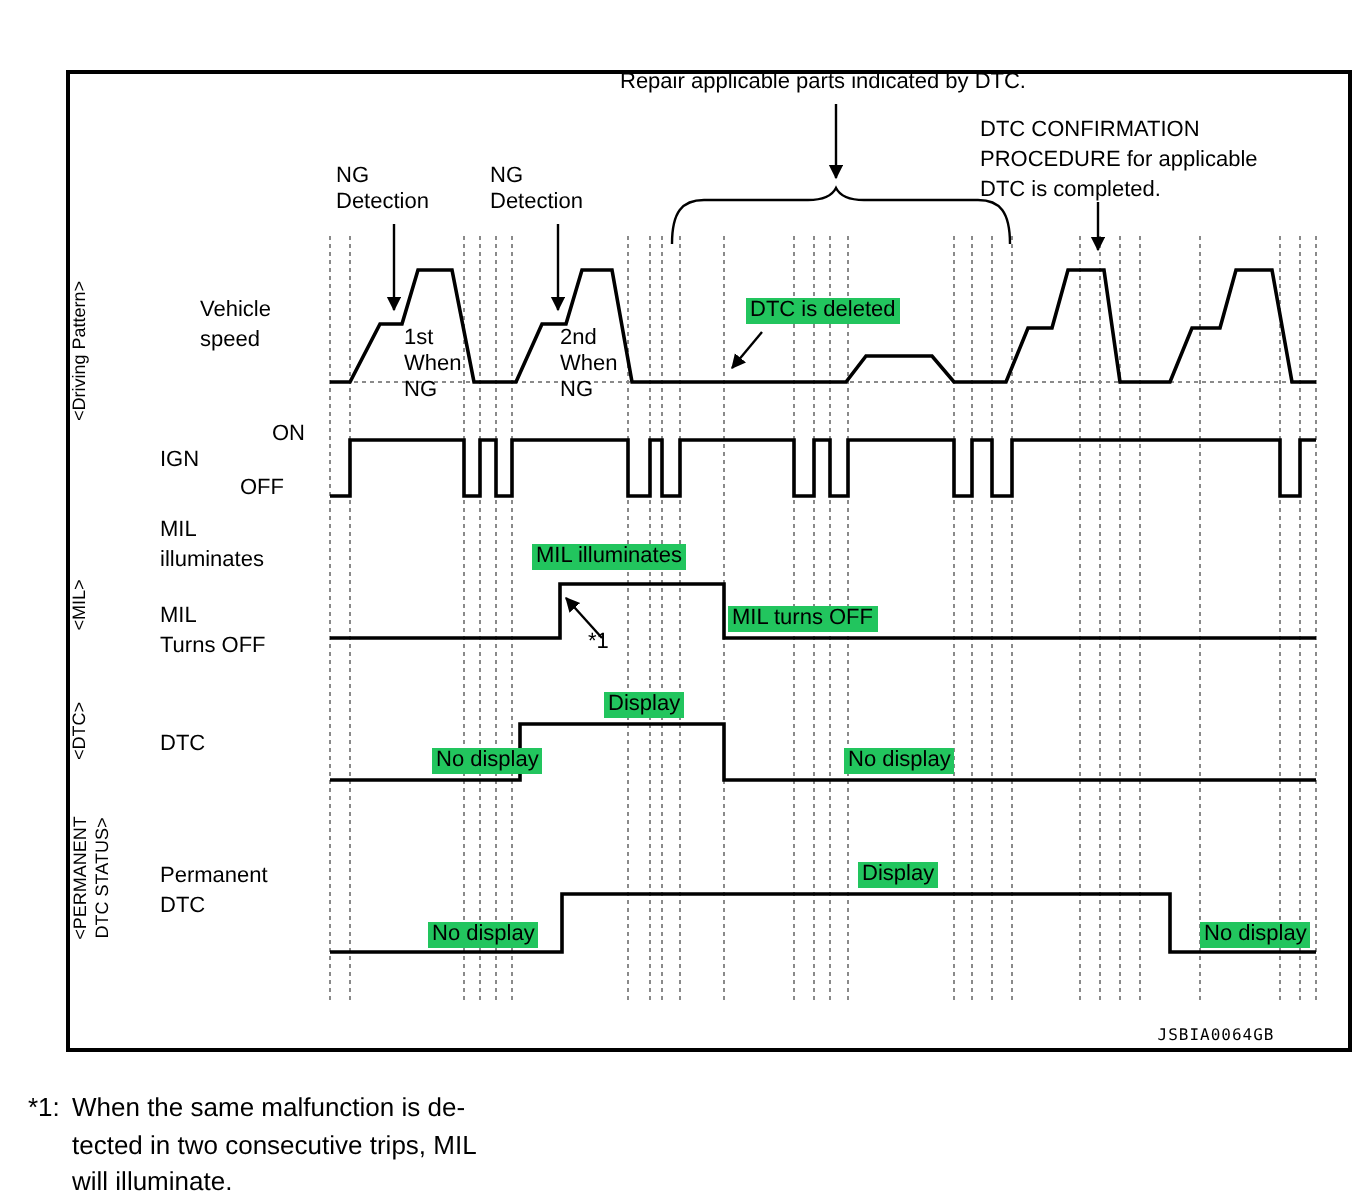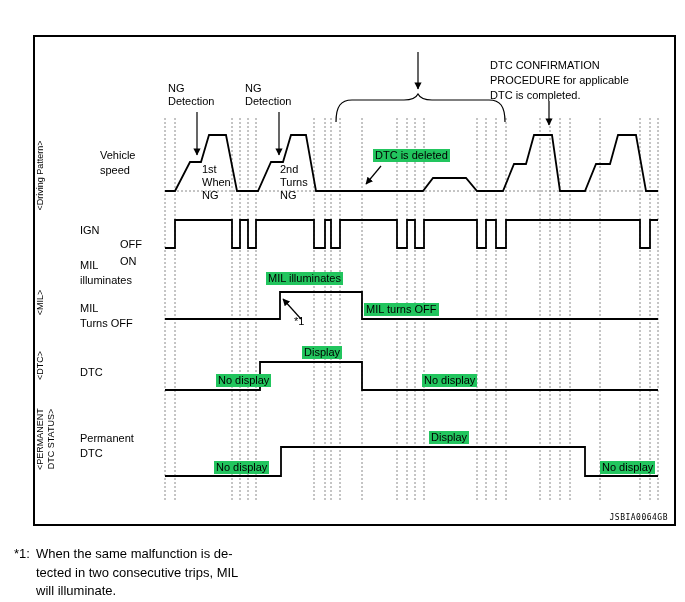--- a/index.html
+++ b/index.html
@@ -6,21 +6,21 @@
   .page{position:relative;width:685px;height:602px;background:#ffffff;overflow:hidden;
         font-family:"Liberation Sans",sans-serif;color:#000;}
   .frame{position:absolute;left:33px;top:35px;width:643px;height:491px;
          border:2px solid #000;box-sizing:border-box;background:#fff;}
   svg.layer{position:absolute;left:0;top:0;}
   .lbl{position:absolute;font-size:11px;line-height:13px;white-space:pre-line;}
   .lh15{line-height:15px;}
   .bg{background:#22c55e;padding:0 2px;}
   .rot{position:absolute;width:130px;text-align:center;font-size:9px;line-height:11px;
        white-space:pre-line;transform:rotate(-90deg);}
-  .code{position:absolute;left:548px;top:513px;width:120px;text-align:right;
+  .code{position:absolute;left:548px;top:513px;width:120px;text-align:center;
         font-size:8px;font-family:"DejaVu Sans Mono",monospace;letter-spacing:0.5px;}
   .footnote-marker{position:absolute;left:14px;top:545px;font-size:13px;line-height:18.5px;}
   .footnote-text{position:absolute;left:36px;top:545px;font-size:13px;line-height:18.5px;
                  white-space:pre-line;}
 </style>
 </head>
 <body>
 
 <div class="page">
 
@@ -91,41 +91,42 @@
   </svg>
 
   <div class="rot" style="left:-25px;top:170px;">&lt;Driving Pattern&gt;</div>
   <div class="rot" style="left:-25px;top:297px;">&lt;MIL&gt;</div>
   <div class="rot" style="left:-25px;top:360px;">&lt;DTC&gt;</div>
   <div class="rot" style="left:-19px;top:428px;">&lt;PERMANENT
 DTC STATUS&gt;</div>
 
   <div class="lbl lh15" style="left:80px;top:148px;margin-left:20px;">Vehicle
 speed</div>
-  <div class="lbl" style="left:120px;top:211px;margin-top:44px;">ON</div>
+  <div class="lbl" style="left:136px;top:211px;">ON</div>
   <div class="lbl" style="left:80px;top:224px;">IGN</div>
   <div class="lbl" style="left:120px;top:238px;">OFF</div>
   <div class="lbl lh15" style="left:80px;top:258px;">MIL
 illuminates</div>
   <div class="lbl lh15" style="left:80px;top:301px;">MIL
 Turns OFF</div>
   <div class="lbl" style="left:80px;top:366px;">DTC</div>
   <div class="lbl lh15" style="left:80px;top:431px;">Permanent
 DTC</div>
 
   <div class="lbl" style="left:168px;top:82px;">NG
 Detection</div>
   <div class="lbl" style="left:245px;top:82px;">NG
 Detection</div>
   <div class="lbl" style="left:202px;top:163px;">1st
 When
 NG</div>
   <div class="lbl" style="left:280px;top:163px;">2nd
-Turns
+When
 NG</div>
+  <div class="lbl" style="left:310px;top:35px;">Repair applicable parts indicated by DTC.</div>
   <div class="lbl lh15" style="left:490px;top:58px;">DTC CONFIRMATION
 PROCEDURE for applicable
 DTC is completed.</div>
   <div class="lbl bg" style="left:373px;top:149px;">DTC is deleted</div>
   <div class="lbl bg" style="left:266px;top:272px;">MIL illuminates</div>
   <div class="lbl" style="left:294px;top:315px;">*1</div>
   <div class="lbl bg" style="left:364px;top:303px;">MIL turns OFF</div>
   <div class="lbl bg" style="left:216px;top:374px;">No display</div>
   <div class="lbl bg" style="left:302px;top:346px;">Display</div>
   <div class="lbl bg" style="left:422px;top:374px;">No display</div>

